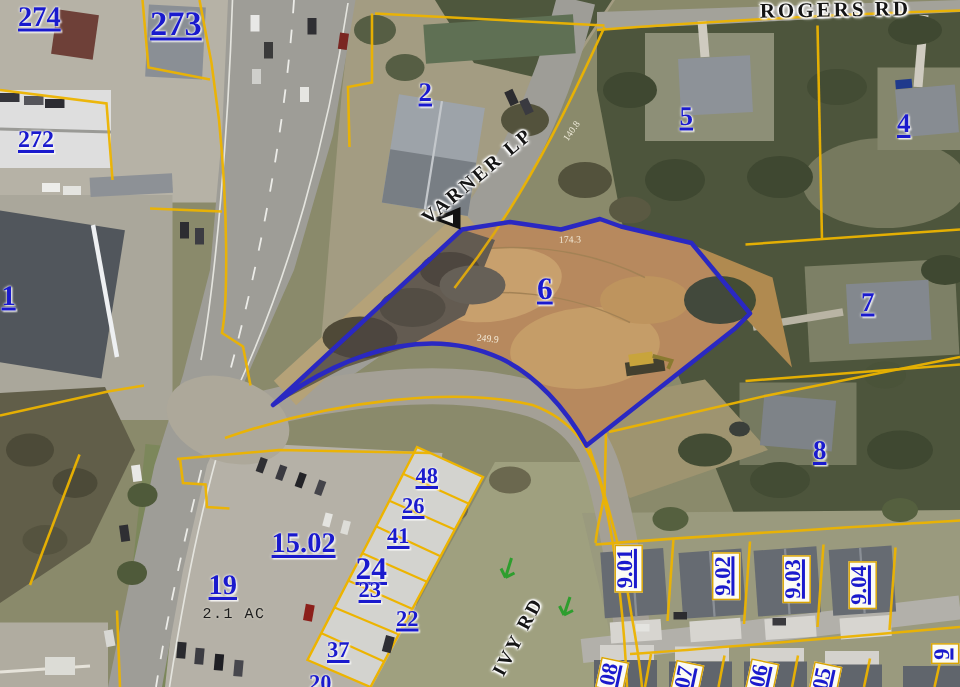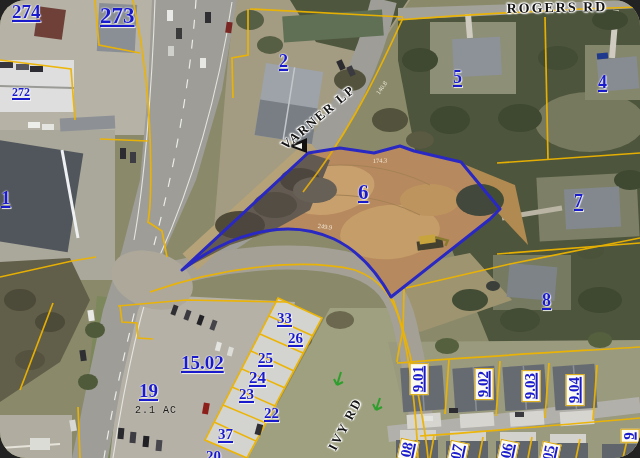--- a/index.html
+++ b/index.html
@@ -1,17 +1,17 @@
 <!DOCTYPE html>
 <html><head>
 <meta charset="utf-8">
 <style>
   html,body{margin:0;padding:0;background:#222;}
   #map{position:relative;width:640px;height:458px;overflow:hidden;background:#7b8160;
-       font-family:"Liberation Serif", serif;border-radius:26px;}
+       font-family:"Liberation Serif", serif;}
   #map svg{position:absolute;left:0;top:0;}
   .plabel{position:absolute;color:#1a1acd;font-weight:bold;
           text-decoration:underline;text-decoration-thickness:2px;text-underline-offset:2px;
           text-shadow:0 0 2px rgba(255,255,255,.95),0 0 1px rgba(255,255,255,.95),1px 1px 1px rgba(255,255,255,.7);
           line-height:1;white-space:nowrap;cursor:pointer;}
   .plabel-box{position:absolute;color:#1a1acd;font-weight:bold;font-size:15px;line-height:1.05;
           text-decoration:underline;text-decoration-thickness:2px;
           background:#fbfbf4;border:1px solid #d9a404;padding:0 2px 1px 2px;
           transform:translate(-50%,-50%) rotate(var(--rot,-90deg));white-space:nowrap;cursor:pointer;}
   .rlabel{position:absolute;color:#151515;font-weight:600;letter-spacing:2px;line-height:1;white-space:nowrap;
@@ -271,34 +271,34 @@
     <polygon points="302,143 294,146 302,149" fill="#f2f2ee"></polygon>
   </g>
   <g stroke="#2e9e2e" stroke-width="2" fill="none">
     <path d="M341,372 L337,385 M337,385 L334,379 M337,385 L343,382"></path>
     <path d="M380,398 L376,410 M376,410 L373,404 M376,410 L382,407"></path>
   </g>
 </svg>
 
   <div class="plabel" style="left:12px;top:2px;font-size:19px;">274</div>
   <div class="plabel" style="left:100px;top:4px;font-size:23px;">273</div>
-  <div class="plabel" style="left:12px;top:86px;font-size:12px;">272</div>
+  <div class="plabel" style="left:12px;top:86px;font-size:16px;">272</div>
   <div class="plabel" style="left:1px;top:188px;font-size:19px;">1</div>
   <div class="plabel" style="left:279px;top:52px;font-size:18px;">2</div>
   <div class="plabel" style="left:453px;top:68px;font-size:18px;">5</div>
   <div class="plabel" style="left:598px;top:73px;font-size:18px;">4</div>
   <div class="plabel" style="left:358px;top:182px;font-size:21px;">6</div>
   <div class="plabel" style="left:574px;top:192px;font-size:18px;">7</div>
   <div class="plabel" style="left:542px;top:291px;font-size:18px;">8</div>
   <div class="plabel" style="left:181px;top:353px;font-size:19px;">15.02</div>
   <div class="plabel" style="left:139px;top:381px;font-size:19px;">19</div>
-  <div class="plabel" style="left:277px;top:311px;font-size:15px;">33</div>
-  <div class="plabel" style="left:268px;top:331px;font-size:15px;margin-left:20px;">26</div>
-  <div class="plabel" style="left:258px;top:351px;font-size:15px;">25</div>
-  <div class="plabel" style="left:249px;top:369px;font-size:17px;">24</div>
+  <div class="plabel" style="left:277px;top:311px;font-size:15px;">48</div>
+  <div class="plabel" style="left:268px;top:331px;font-size:15px;">26</div>
+  <div class="plabel" style="left:258px;top:351px;font-size:15px;">41</div>
+  <div class="plabel" style="left:237px;top:369px;font-size:21px;">24</div>
   <div class="plabel" style="left:239px;top:387px;font-size:15px;text-align:right;">23</div>
   <div class="plabel" style="left:228px;top:406px;font-size:15px;margin-left:36px;">22</div>
   <div class="plabel" style="left:218px;top:427px;font-size:15px;">37</div>
   <div class="plabel" style="left:206px;top:449px;font-size:15px;">20</div>
 
   <div class="plabel-box" style="left:419px;top:379px;--rot:-90deg;">9.01</div>
   <div class="plabel-box" style="left:484px;top:384px;--rot:-90deg;">9.02</div>
   <div class="plabel-box" style="left:531px;top:386px;--rot:-90deg;">9.03</div>
   <div class="plabel-box" style="left:575px;top:390px;--rot:-90deg;">9.04</div>
   <div class="plabel-box" style="left:408px;top:450px;--rot:-78deg;">08</div>

